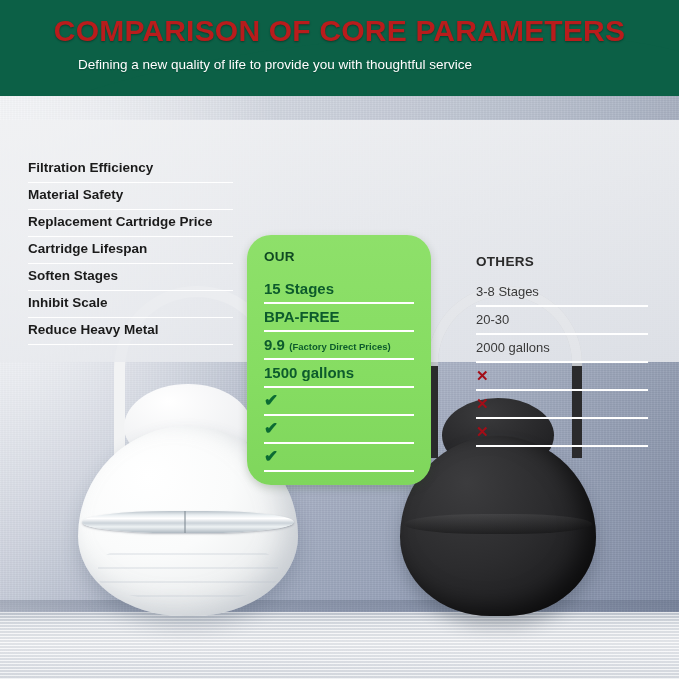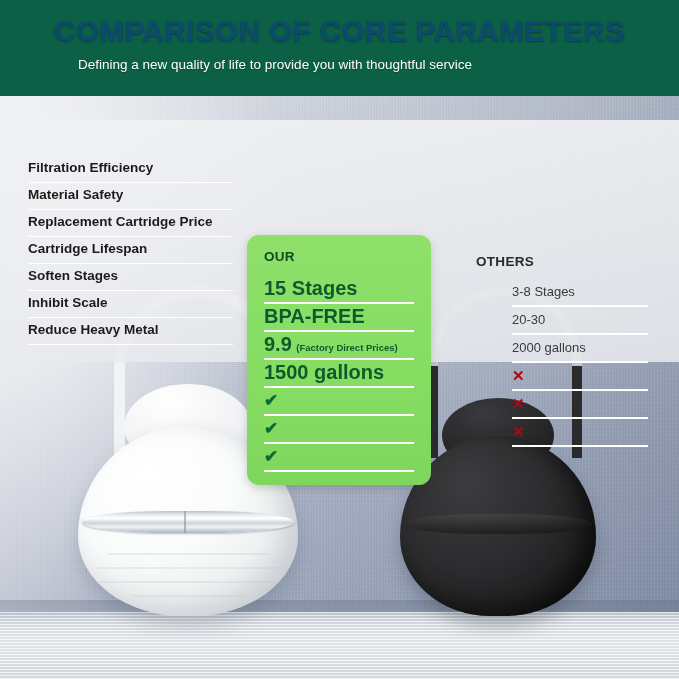--- a/index.html
+++ b/index.html
@@ -122,21 +122,21 @@
     transform:rotate(-3.6deg);
   }
   .wave-dark{
     position:absolute;left:-40px;top:40px;width:780px;height:120px;
     background:#0c6046;
     border-radius:62% 48% 0 0 / 100% 74% 0 0;
     transform:rotate(-4.2deg);
   }
   .h-title{
     position:absolute;left:0;top:14px;width:679px;text-align:center;
-    color:#0c4a6e;font-size:30px;font-weight:bold;letter-spacing:.2px;
+    color:#b91c1c;font-size:30px;font-weight:bold;letter-spacing:.2px;
     text-shadow:0 1px 2px rgba(0,0,0,.35);
   }
   .h-sub{
     position:absolute;left:0;top:57px;width:550px;text-align:center;
     color:#ffffff;font-size:13.5px;font-weight:normal;
     text-shadow:0 1px 1px rgba(0,0,0,.25);
   }
 
   
   .panel{
@@ -151,53 +151,52 @@
     height:26px;line-height:24px;
     font-size:13.5px;font-weight:bold;color:#1b1b1b;
     border-bottom:1px solid #ffffff;
     white-space:nowrap;
   }
 
   
   .card-our{
     position:absolute;left:247px;top:115px;width:184px;height:250px;
     background:linear-gradient(180deg,#8ee06a 0%,#86dd62 55%,#7fd65c 100%);
-    border-radius:12px;
+    border-radius:24px;
     box-shadow:0 3px 8px rgba(40,70,30,.22);
   }
   .our-head{
     position:absolute;left:17px;top:14px;
     font-size:13.5px;font-weight:bold;color:#104a22;letter-spacing:.3px;
   }
   .our-rows{position:absolute;left:17px;top:41px;width:150px;}
   .orow{
     height:26px;line-height:25px;
     border-bottom:2px solid #ffffff;
     white-space:nowrap;color:#0d5b2c;
   }
-  .orow .big{font-size:20px;font-weight:bold;color:#0d5b2c;}
+  .orow .big{font-size:15px;font-weight:bold;color:#0d5b2c;}
   .orow .small{font-size:9.5px;font-weight:bold;color:#0d5b2c;}
   .tick{
     display:inline-block;font-size:17px;font-weight:bold;color:#0b6b33;
     line-height:25px;
   }
 
   
   .col-others{position:absolute;left:476px;top:132px;width:172px;}
   .oth-head{
     font-size:13.5px;font-weight:bold;color:#2b2b2b;letter-spacing:.3px;
     height:27px;line-height:20px;
   }
   .oth-rows{width:172px;}
   .rrow{
     height:26px;line-height:25px;
     font-size:13px;color:#3a3a3a;
     border-bottom:2px solid #ffffff;
     white-space:nowrap;
-    margin-left:36px;
   }
   .cross{
     display:inline-block;font-size:15px;font-weight:bold;color:#a30d17;
     line-height:25px;
   }
 </style>
 </head>
 <body>
 
 <div id="page">

